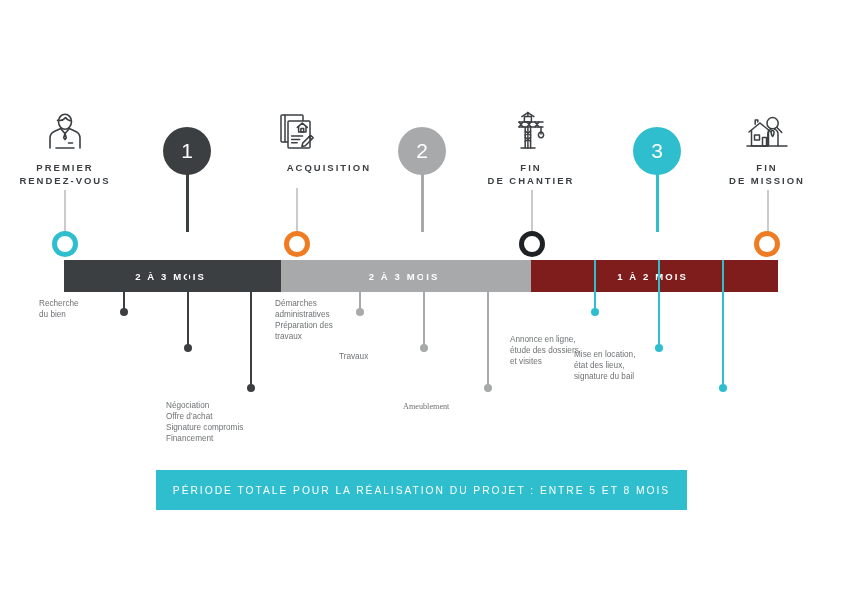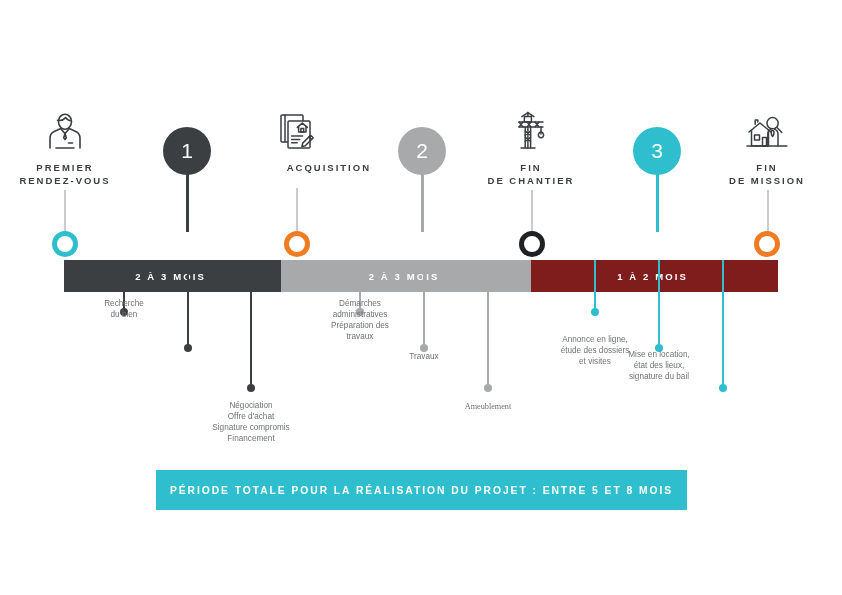--- a/index.html
+++ b/index.html
@@ -109,41 +109,40 @@
     position: absolute;
     width: 8px;
     height: 8px;
     border-radius: 50%;
   }
   .task-text {
     position: absolute;
     font-size: 8.2px;
     line-height: 11px;
     color: #6f7274;
-    text-align: center;
     white-space: pre-line;
     width: 170px;
   }
 
   
   #footer-banner {
     position: absolute;
     left: 156px;
     top: 470px;
     width: 531px;
     height: 40px;
     background: #2fbecd;
     display: flex;
     align-items: center;
     justify-content: center;
   }
   #footer-banner .banner-text {
     color: #ffffff;
     font-size: 10.3px;
-    font-weight: bold;
+    font-weight: normal;
     letter-spacing: 1.95px;
     white-space: nowrap;
   }
 
   svg { display: block; }
 </style>
 </head>
 <body>
 
 <div id="canvas">

